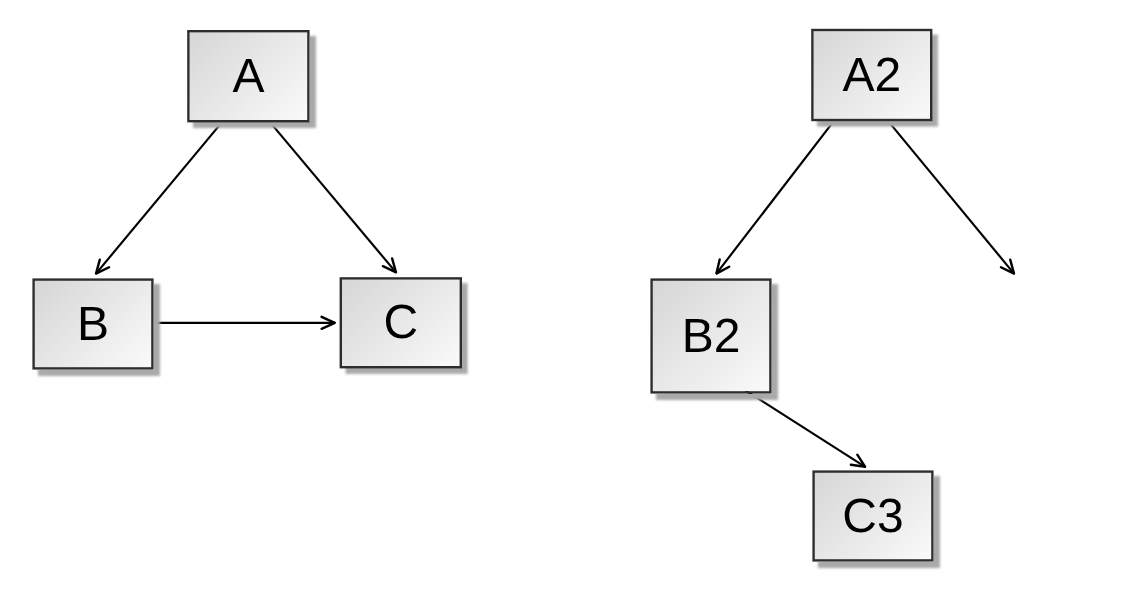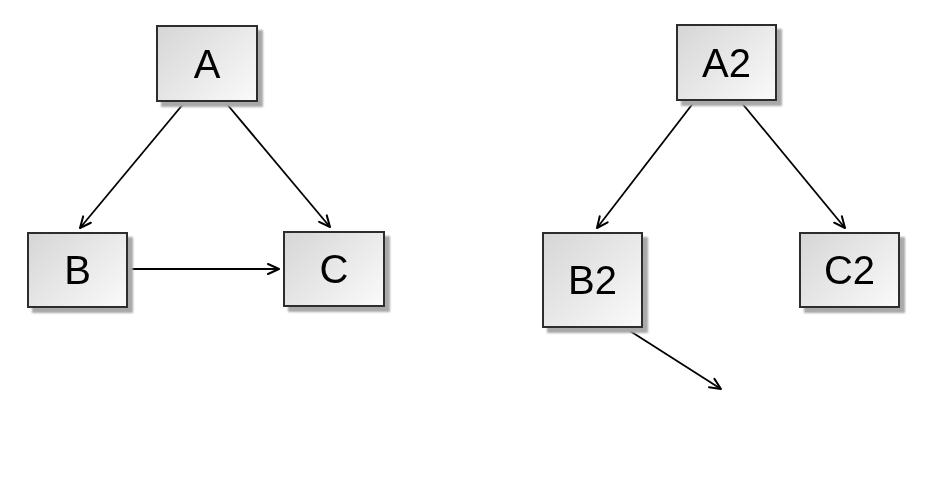--- a/index.html
+++ b/index.html
@@ -62,16 +62,16 @@
     </div>
     <div class="node" style="left: 283px; top: 231px; width: 102px; height: 76px;">
       <span class="node-label">C</span>
     </div>
     <div class="node" style="left: 676px; top: 24px; width: 101px; height: 77px;">
       <span class="node-label">A2</span>
     </div>
     <div class="node" style="left: 542px; top: 232px; width: 101px; height: 96px;">
       <span class="node-label">B2</span>
     </div>
-    <div class="node" style="left: 799px; top: 232px; width: 101px; height: 76px;">
-      <span class="node-label">C2</span>
+    <div class="node" style="left: 677px; top: 392px; width: 101px; height: 76px;">
+      <span class="node-label">C3</span>
     </div>
   </div>
 
 </body></html>

